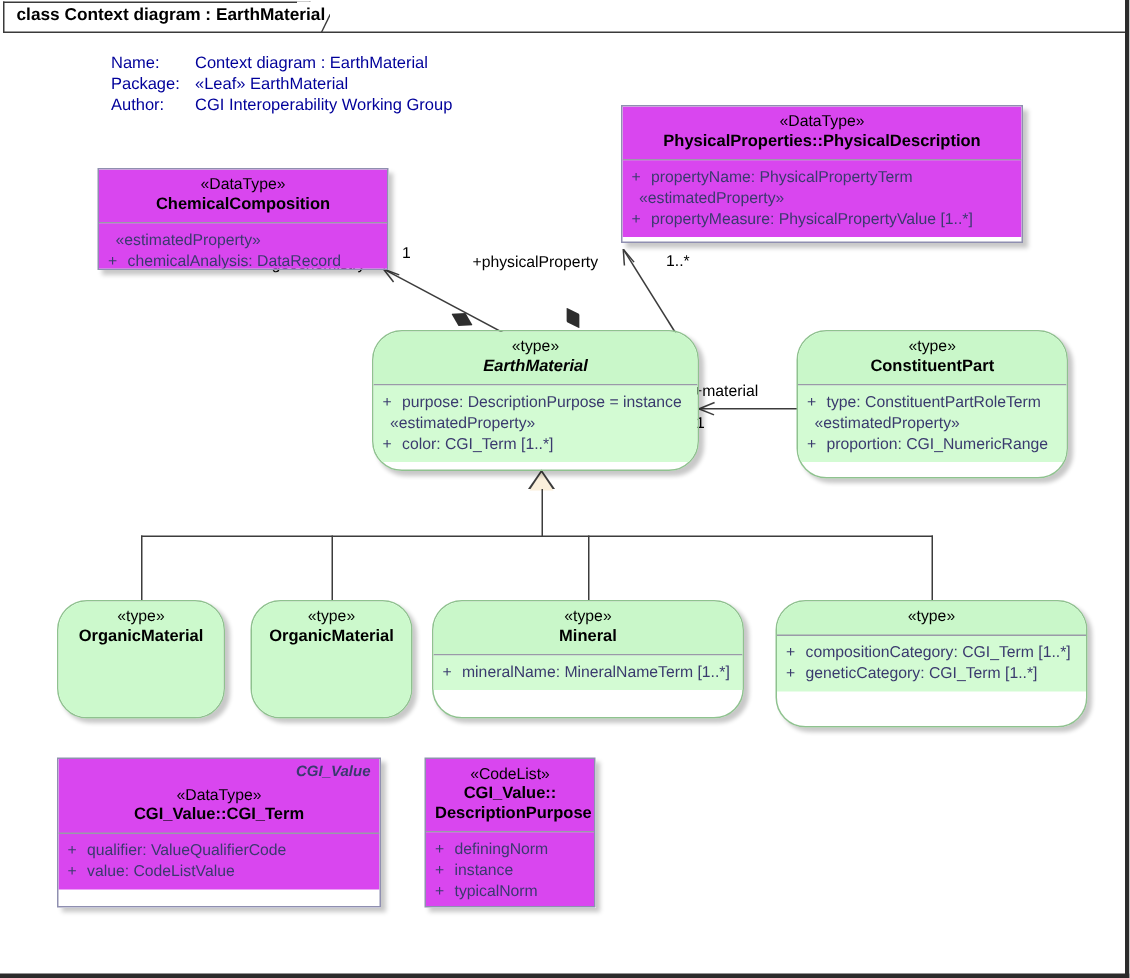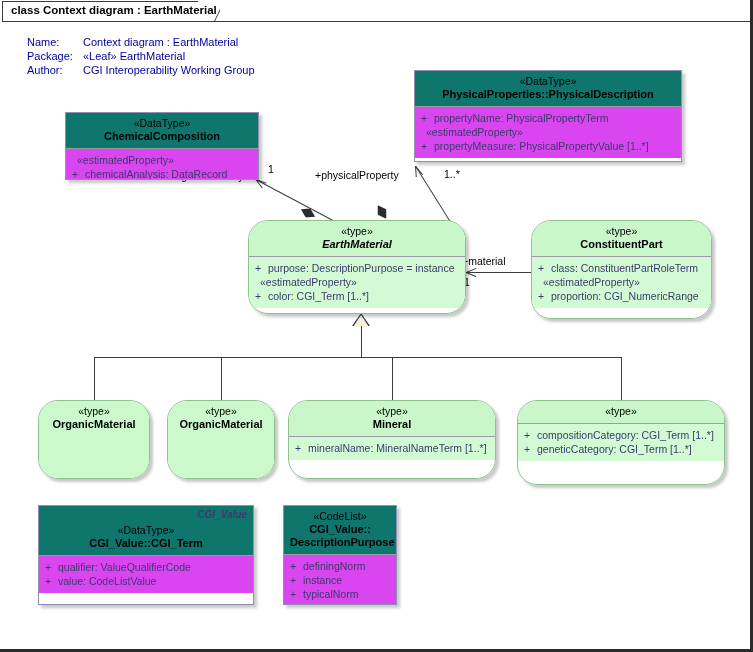--- a/index.html
+++ b/index.html
@@ -65,21 +65,21 @@
   }
 
   
   .meta {
     position: absolute;
     left: 27px; top: 35px;
     font-size: 11px;
     color: #00009a;
     line-height: 14px;
   }
-  .meta-row { display: block; white-space: nowrap; }
+  .meta-row { display: block; white-space: nowrap; margin-left: 47px; }
   .meta-key {
     display: inline-block;
     width: 56px;
     color: #00009a;
   }
   .meta-val { color: #00009a; }
 
   
   .uml {
     position: absolute;
@@ -128,21 +128,21 @@
     color: #3a3a6e;
   }
   .attr-stereo {
     display: block;
     white-space: nowrap;
     color: #3a3a6e;
     padding-left: 7px;
   }
 
   
-  .lav .hdr { background: #0f766e; }
+  .lav .hdr { background: #d946ef; }
   .lav .body { background: #d946ef; }
   .lav { border-color: #8f8fb0; }
 
   .grn .hdr { background: #c9f7c9; }
   .grn .body { background: #d3fbd3; }
   .grn { border-color: #8fc28f; border-radius: 20px; }
   .grn.nobody .hdr { background: #ccf9cc; height: 100%; }
 
   
   .pkg-tag {
@@ -320,21 +320,21 @@
     </div>
   </div>
 
   <div class="uml grn" style="left:531px; top:220px; width:181px; height:99px;">
     <div class="hdr">
       <span class="stereo">«type»</span>
       <span class="cname">ConstituentPart</span>
     </div>
     <div class="body">
       <span class="attr">
-        <span class="plus">+</span><span>class: ConstituentPartRoleTerm</span>
+        <span class="plus">+</span><span>type: ConstituentPartRoleTerm</span>
       </span>
       <span class="attr-stereo">«estimatedProperty»</span>
       <span class="attr">
         <span class="plus">+</span><span>proportion: CGI_NumericRange</span>
       </span>
     </div>
   </div>
 
   <div class="uml grn nobody" style="left:38px; top:400px; width:112px; height:79px;">
     <div class="hdr">

